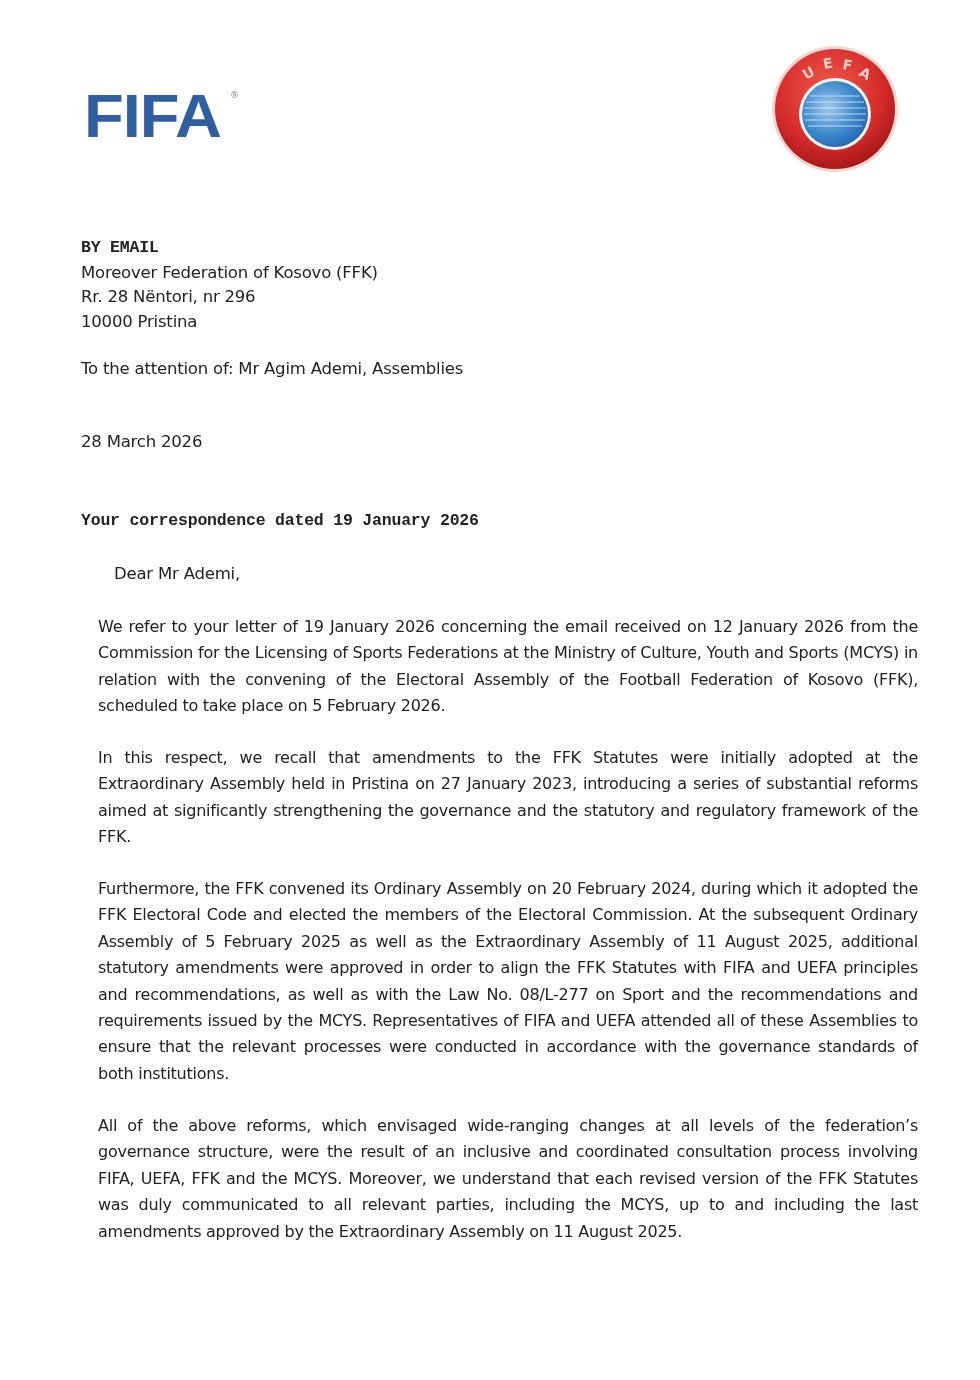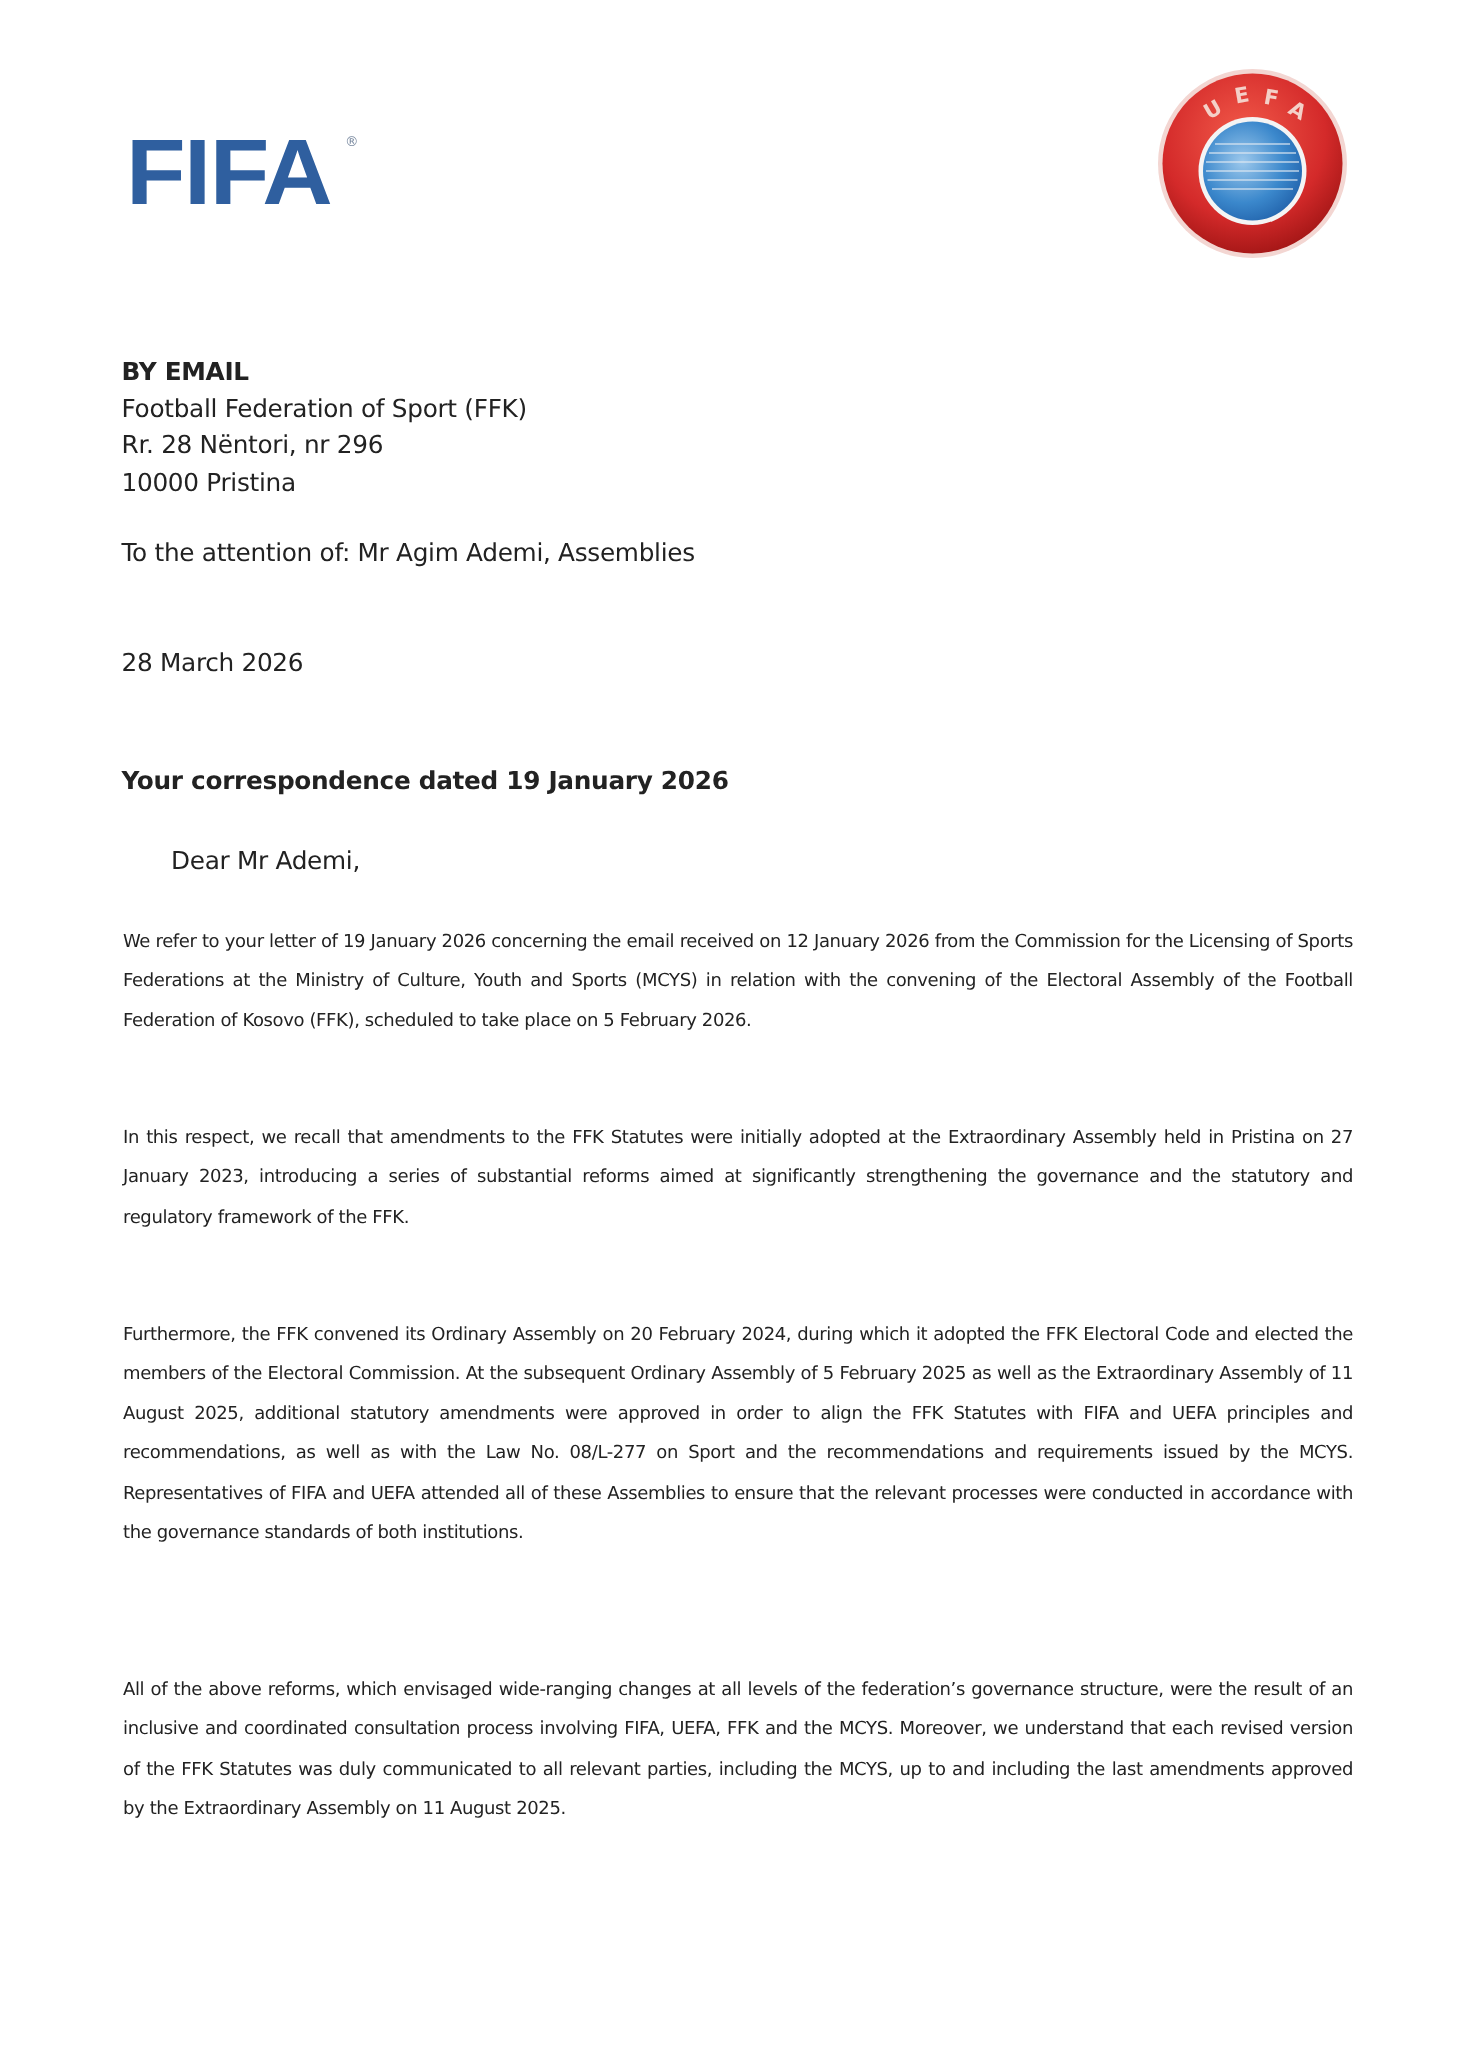--- a/index.html
+++ b/index.html
@@ -5,22 +5,22 @@
     html, body { margin: 0; padding: 0; background: #ffffff; }
     body { width: 980px; height: 1380px; position: relative; overflow: hidden;
       font-family: "DejaVu Sans", "Liberation Sans", sans-serif; color: #222; }
     .logo-fifa { position: absolute; left: 84px; top: 86px; width: 160px; height: 60px; }
     .logo-fifa .wordmark { font-family: "Liberation Sans", sans-serif; font-weight: bold;
       font-size: 62px; color: #2f5f9f; letter-spacing: -1px; line-height: 60px; transform: scaleX(1.05); transform-origin: left; }
     .logo-fifa .reg { position: absolute; left: 146px; top: 4px; font-size: 9px; color: #7a8aa0; }
     .logo-uefa { position: absolute; left: 770px; top: 44px; width: 130px; height: 130px; }
     .content { position: absolute; left: 81px; top: 0; width: 820px; }
     .line { position: absolute; left: 0; font-size: 16.5px; line-height: 24px; white-space: nowrap; letter-spacing: -0.2px; }
-    .bold { font-weight: bold; }
-    .para { position: absolute; left: 1px; width: 820px; font-size: 12px; line-height: 26.4px;
+    .bold { font-weight: bold; font-family: Liberation Mono, monospace; }
+    .para { position: absolute; left: 17px; width: 820px; font-size: 16px; line-height: 26.4px;
       text-align: justify; letter-spacing: -0.25px; }
   </style>
 </head>
 <body>
 
 <div class="logo-fifa">
   <div class="wordmark">FIFA</div>
   <span class="reg">®</span>
 </div>
 
@@ -52,21 +52,21 @@
     </g>
     <text x="36" y="36" font-family="DejaVu Sans, sans-serif" font-size="14" font-weight="bold" fill="#f4d0c8" transform="rotate(-30 36 36)">U</text>
     <text x="54" y="25" font-family="DejaVu Sans, sans-serif" font-size="14" font-weight="bold" fill="#f4d0c8" transform="rotate(-10 54 25)">E</text>
     <text x="72" y="25" font-family="DejaVu Sans, sans-serif" font-size="14" font-weight="bold" fill="#f4d0c8" transform="rotate(10 72 25)">F</text>
     <text x="88" y="31" font-family="DejaVu Sans, sans-serif" font-size="14" font-weight="bold" fill="#f4d0c8" transform="rotate(30 88 31)">A</text>
   </svg>
 </div>
 
 <div class="content">
   <div class="line bold" style="top:236px;">BY EMAIL</div>
-  <div class="line" style="top:261px;">Football Federation of Sport (FFK)</div>
+  <div class="line" style="top:261px;">Moreover Federation of Kosovo (FFK)</div>
   <div class="line" style="top:285px;">Rr. 28 Nëntori, nr 296</div>
   <div class="line" style="top:310px;">10000 Pristina</div>
   <div class="line" style="top:357px;">To the attention of:  Mr Agim Ademi, Assemblies</div>
   <div class="line" style="top:430px;">28 March 2026</div>
   <div class="line bold" style="top:509px;">Your correspondence dated 19 January 2026</div>
   <div class="line" style="top:562px;margin-left:33px;">Dear Mr Ademi,</div>
 
   <div class="para" style="top:614px;">We refer to your letter of 19 January 2026 concerning the email received on 12 January 2026 from the Commission for the Licensing of Sports Federations at the Ministry of Culture, Youth and Sports (MCYS) in relation with the convening of the Electoral Assembly of the Football Federation of Kosovo (FFK), scheduled to take place on 5 February 2026.</div>
   <div class="para" style="top:745px;">In this respect, we recall that amendments to the FFK Statutes were initially adopted at the Extraordinary Assembly held in Pristina on 27 January 2023, introducing a series of substantial reforms aimed at significantly strengthening the governance and the statutory and regulatory framework of the FFK.</div>
   <div class="para" style="top:876px;">Furthermore, the FFK convened its Ordinary Assembly on 20 February 2024, during which it adopted the FFK Electoral Code and elected the members of the Electoral Commission. At the subsequent Ordinary Assembly of 5 February 2025 as well as the Extraordinary Assembly of 11 August 2025, additional statutory amendments were approved in order to align the FFK Statutes with FIFA and UEFA principles and recommendations, as well as with the Law No. 08/L-277 on Sport and the recommendations and requirements issued by the MCYS. Representatives of FIFA and UEFA attended all of these Assemblies to ensure that the relevant processes were conducted in accordance with the governance standards of both institutions.</div>

